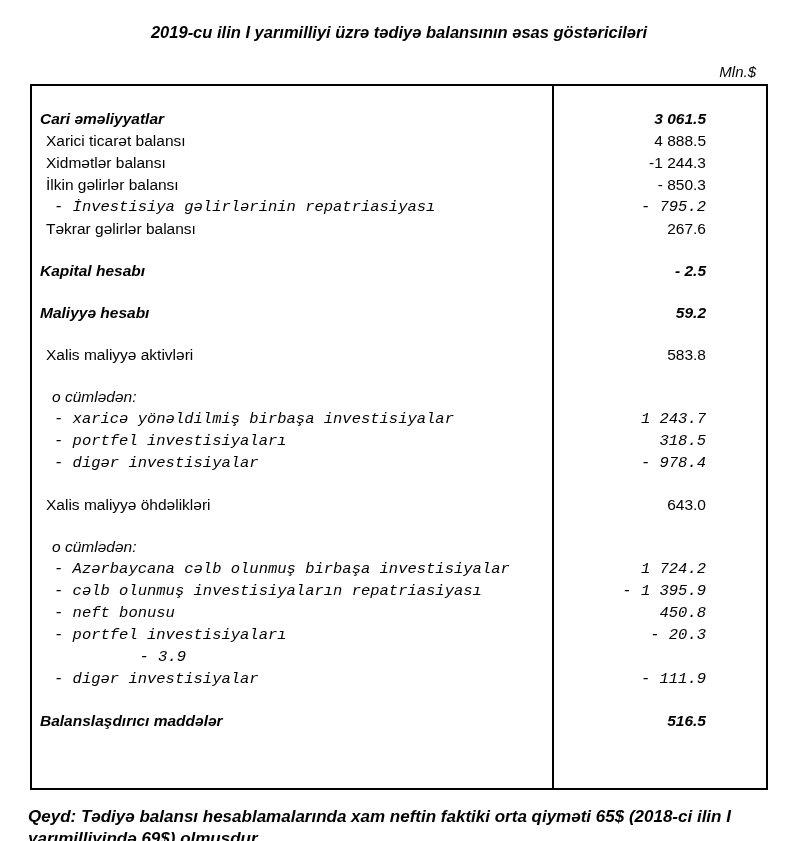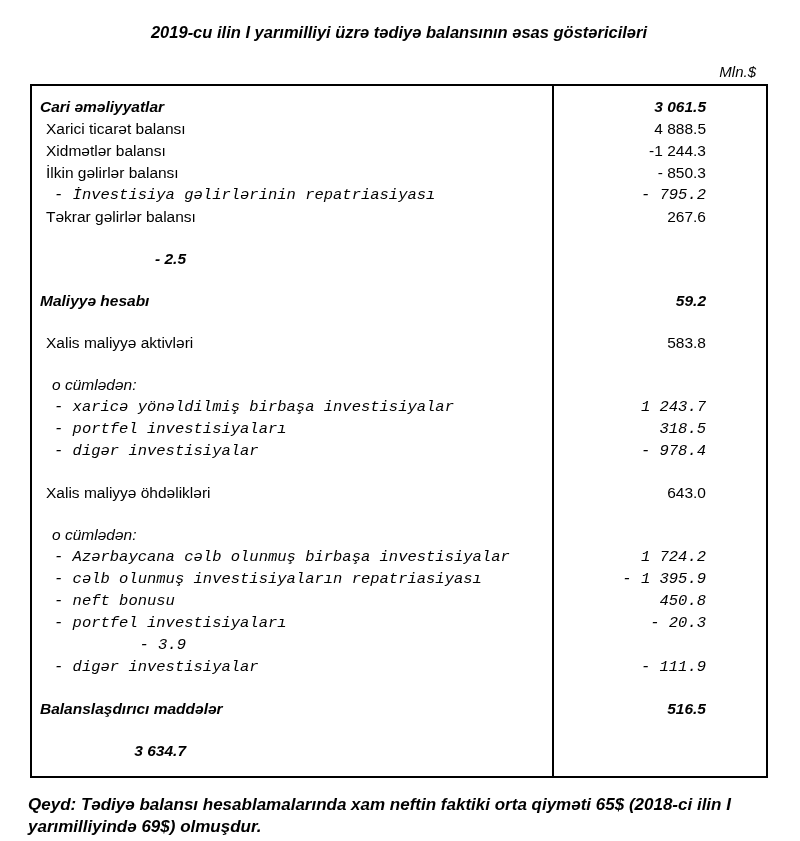--- a/index.html
+++ b/index.html
@@ -27,21 +27,21 @@
   .unit {
     text-align: right;
     font-style: italic;
     font-size: 15px;
     padding-right: 12px;
     margin-bottom: 4px;
   }
   .table {
     position: relative;
     border: 2px solid #000;
-    padding-top: 10px;
+    padding-top: 22px;
     padding-bottom: 14px;
   }
   
   .table::before {
     content: "";
     position: absolute;
     top: 0;
     bottom: 0;
     right: 212px;
     width: 2px;
@@ -114,20 +114,21 @@
         </div>
         <div class="row item">
           <div class="label">Təkrar gəlirlər balansı</div>
           <div class="value">267.6</div>
         </div>
         <div class="row spacer">
           <div class="label"></div>
           <div class="value"></div>
         </div>
         <div class="row section">
+          <div class="label">Kapital hesabı</div>
           <div class="value">- 2.5</div>
         </div>
         <div class="row spacer">
           <div class="label"></div>
           <div class="value"></div>
         </div>
         <div class="row section">
           <div class="label">Maliyyə hesabı</div>
           <div class="value">59.2</div>
         </div>
@@ -204,19 +205,18 @@
         </div>
         <div class="row section">
           <div class="label">Balanslaşdırıcı maddələr</div>
           <div class="value">516.5</div>
         </div>
         <div class="row spacer">
           <div class="label"></div>
           <div class="value"></div>
         </div>
         <div class="row section">
-          <div class="value">3 634.7</div>
         </div>
       </div>
   </div>
 
   <div class="note">Qeyd: Tədiyə balansı hesablamalarında xam neftin faktiki orta qiyməti 65$ (2018-ci ilin I yarımilliyində 69$) olmuşdur.</div>
 </div>
 
 </body></html>

